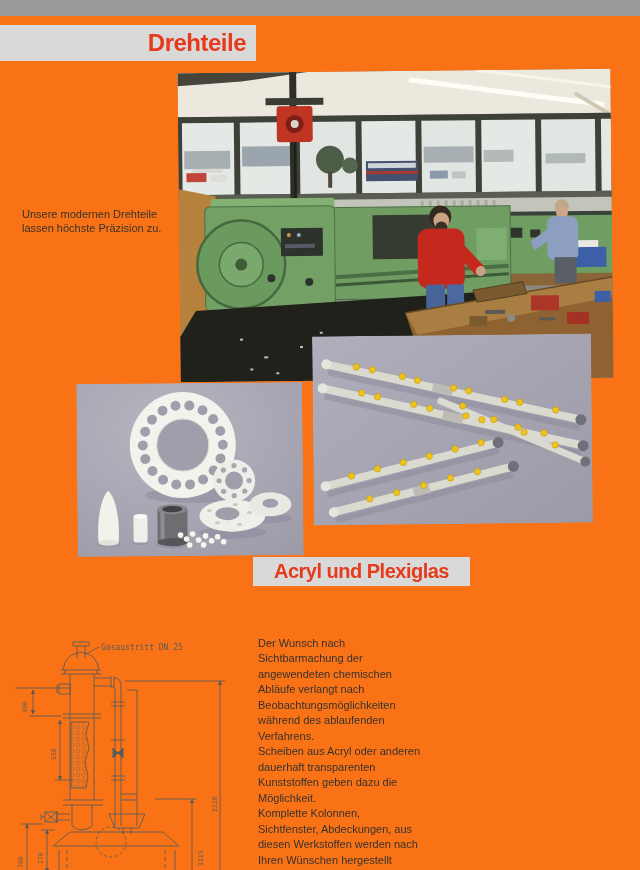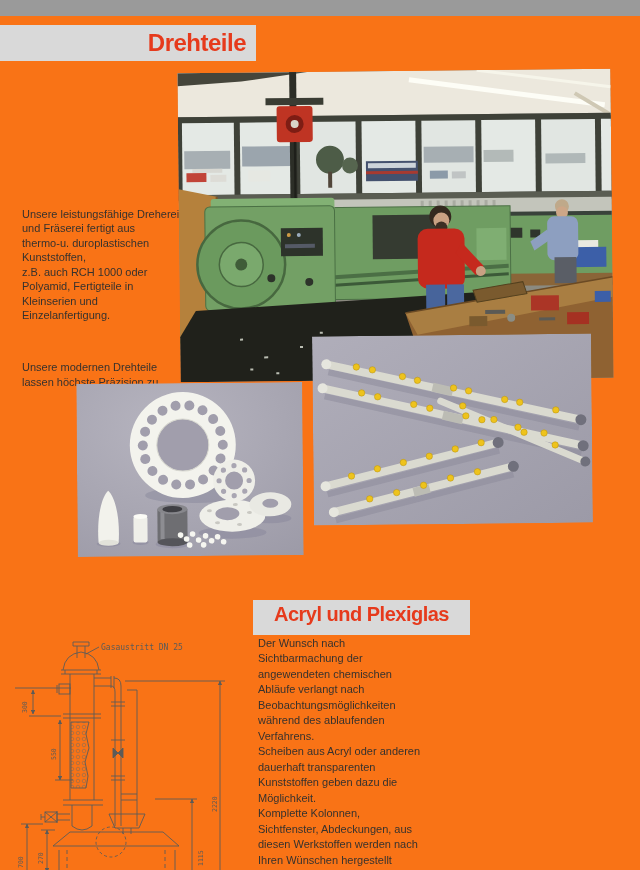--- a/index.html
+++ b/index.html
@@ -4,21 +4,21 @@
 <style>
   html,body{margin:0;padding:0;background:#9a9a9a;}
   .page{
     position:relative;width:640px;height:870px;margin:16px auto;
     background:#f97316;overflow:hidden;
     font-family:"Liberation Sans",sans-serif;color:#36322e;
   }
   
   .band{position:absolute;background:var(--band-gray,#d9d9d9);}
   .band-drehteile{left:0;top:9px;width:256px;height:36px;text-align:right;padding-right:10px;box-sizing:border-box;}
-  .band-acryl{left:253px;top:584px;width:217px;height:35px;text-align:center;}
+  .band-acryl{left:253px;top:541px;width:217px;height:29px;text-align:center;}
   .band-title{
     font-weight:bold;color:var(--accent-red,#e63a1c);
     letter-spacing:-0.5px;white-space:nowrap;
   }
   .band-drehteile .band-title{font-size:24px;line-height:36px;}
   .band-acryl .band-title{font-size:20px;line-height:29px;}
   
   .textblock{position:absolute;white-space:pre-line;}
   .textblock p{margin:0;}
   .tb-drehteile{left:22px;top:176px;width:160px;font-size:11px;line-height:14.5px;}
@@ -200,28 +200,20 @@
         <rect x="416" y="222" width="16" height="11" fill="#3c5fa8"></rect>
         <rect x="306" y="240" width="20" height="4" fill="#5a5a55"></rect>
         <circle cx="332" cy="248" r="4" fill="#8a8d85"></circle>
         <rect x="360" y="248" width="16" height="3" fill="#5a5a55"></rect>
         <rect x="290" y="246" width="18" height="10" fill="#7a5a2e"></rect>
       </g>
     </svg>
   </figure>
 
   <div class="textblock tb-drehteile">
-    <p>Unsere leistungsfähige Dreherei
-und Fräserei fertigt aus
-thermo-u. duroplastischen
-Kunststoffen,
-z.B. auch RCH 1000 oder
-Polyamid, Fertigteile in
-Kleinserien und
-Einzelanfertigung.</p>
     <p>Unsere modernen Drehteile
 lassen höchste Präzision zu.</p>
   </div>
 
   <figure class="photo photo-parts" style="margin:0">
     <svg viewBox="0 0 226 173" preserveAspectRatio="none">
       <defs>
         <radialGradient id="pbg" cx="0.4" cy="0.25" r="1.0">
           <stop offset="0" stop-color="#b6b4bf"></stop>
             <stop offset="1" stop-color="#9b99a6"></stop>

